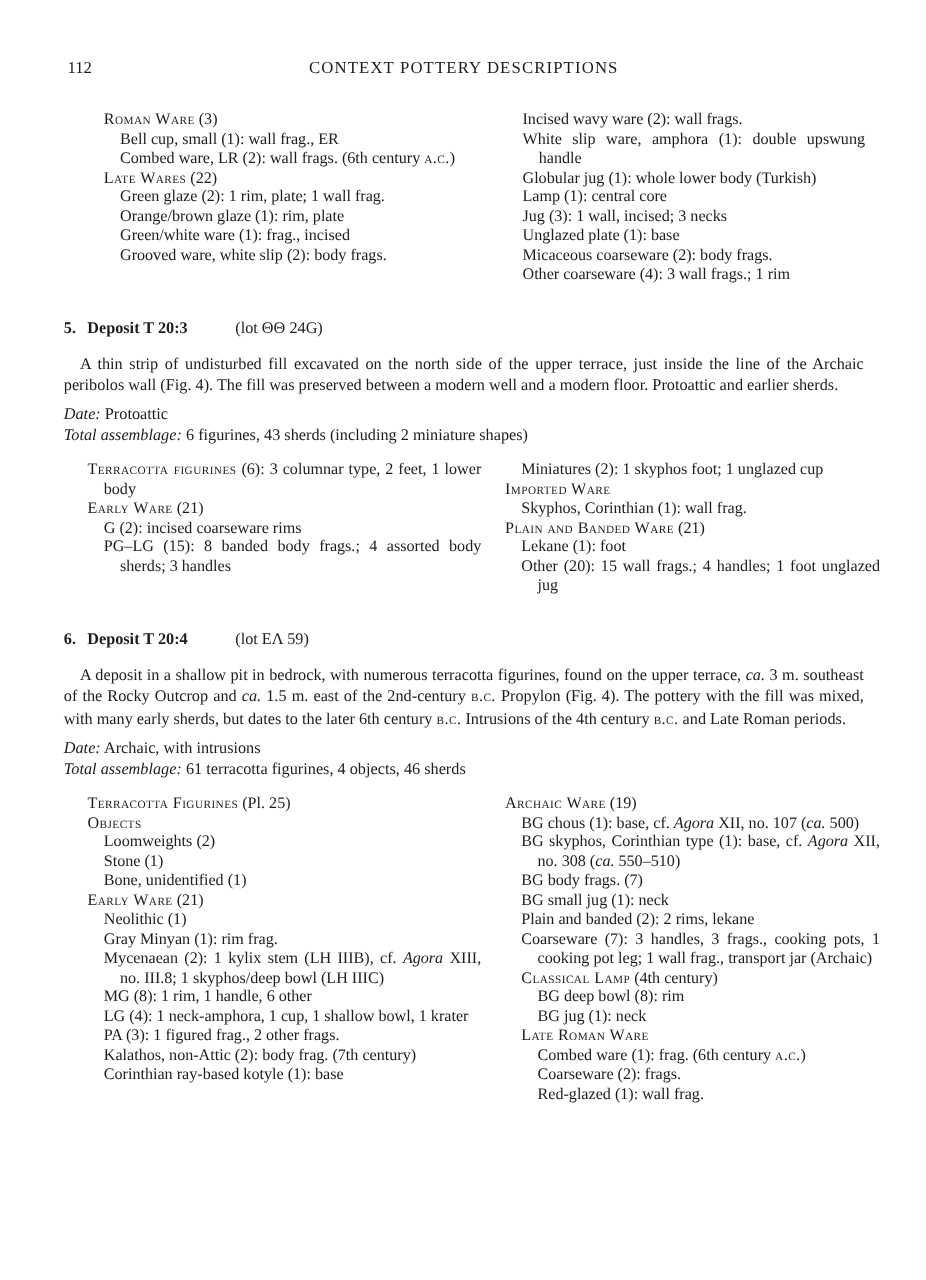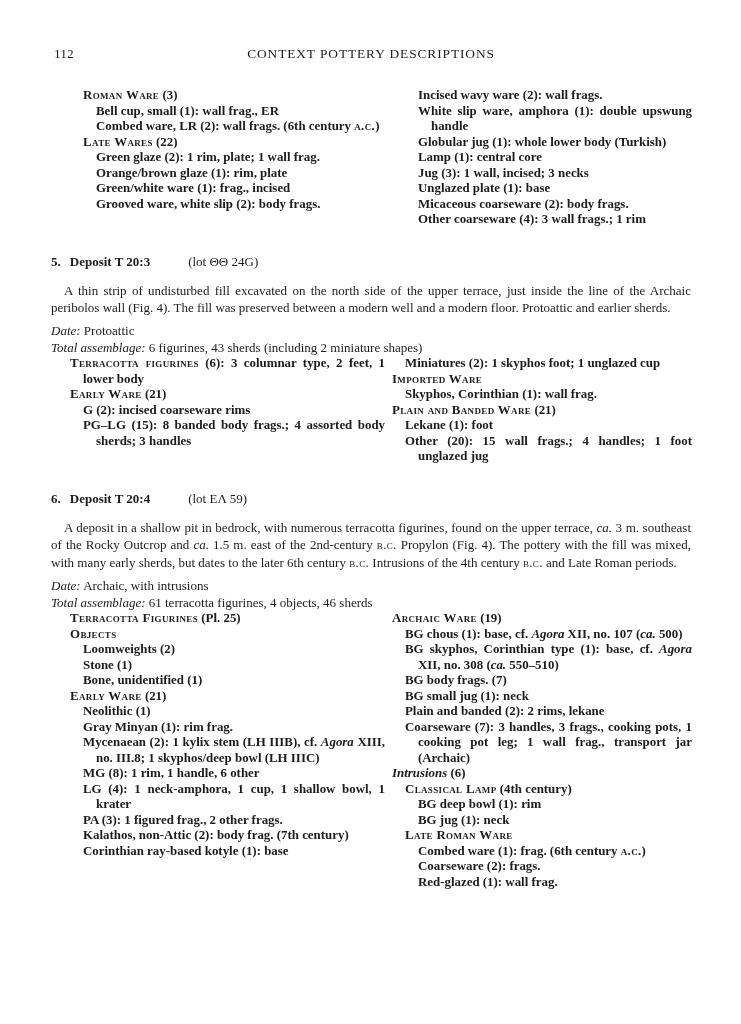--- a/index.html
+++ b/index.html
@@ -12,34 +12,34 @@
   .page{box-sizing:border-box;width:741px;height:1024px;padding:46px 50px 16px 51px;position:relative;}
   
   .runhead{position:relative;height:15px;font-size:13.4px;line-height:15px;}
   .page-num{position:absolute;left:3px;top:0;}
   .run-title{text-align:center;letter-spacing:0.9px;}
   
   .list{margin-left:19px;display:grid;grid-template-columns:322px 300px;font-size:12.9px;line-height:15.5px;}
   .top-list{margin-top:27px;}
   .offset .col{padding-left:13px;}
   .col.left{padding-right:7px;}
-  .entry{text-align:justify;font-weight:bold;}
+  .entry{text-align:justify;}
   .ind0{padding-left:13px;text-indent:-13px;}
   .ind1{padding-left:26px;text-indent:-13px;}
   .ind2{padding-left:39px;text-indent:-13px;}
   .sc{font-variant:small-caps;letter-spacing:0.35px;}
   
   .section{margin-top:26px;}
   .sec-head{font-size:13px;line-height:15px;font-weight:bold;}
   .sec-head .num{margin-right:9px;}
   .sec-head .lot{font-weight:normal;margin-left:38px;}
   .para{margin:13px 0 0 0;font-size:13px;line-height:17.4px;text-align:justify;text-indent:13px;}
   .meta{margin-top:6px;font-size:13px;line-height:17px;}
   .meta .lbl{font-style:italic;}
-  .section .list{margin-top:0;}
+  .section .list{margin-top:12px;gap:12px;}
   i{font-style:italic;}
 </style>
 </head>
 <body>
 
 <div class="page">
 
   <div class="runhead">
     <span class="page-num">112</span>
     <div class="run-title">CONTEXT POTTERY DESCRIPTIONS</div>
@@ -124,23 +124,22 @@
             <div class="entry ind1">Corinthian ray-based kotyle (1): base</div>
           </div>
           <div class="col right">
             <div class="entry ind0"><span class="sc">Archaic Ware</span> (19)</div>
             <div class="entry ind1">BG chous (1): base, cf. <i>Agora</i> XII, no. 107 (<i>ca.</i> 500)</div>
             <div class="entry ind1">BG skyphos, Corinthian type (1): base, cf. <i>Agora</i> XII, no. 308 (<i>ca.</i> 550–510)</div>
             <div class="entry ind1">BG body frags. (7)</div>
             <div class="entry ind1">BG small jug (1): neck</div>
             <div class="entry ind1">Plain and banded (2): 2 rims, lekane</div>
             <div class="entry ind1">Coarseware (7): 3 handles, 3 frags., cooking pots, 1 cooking pot leg; 1 wall frag., transport jar (Archaic)</div>
-            <div class="entry ind0"><i>Intrusions</i> (6)</div>
             <div class="entry ind1"><span class="sc">Classical Lamp</span> (4th century)</div>
-            <div class="entry ind2">BG deep bowl (1): rim</div>
+            <div class="entry ind2">BG deep bowl (8): rim</div>
             <div class="entry ind2">BG jug (1): neck</div>
             <div class="entry ind1"><span class="sc">Late Roman Ware</span></div>
             <div class="entry ind2">Combed ware (1): frag. (6th century <span class="sc">a.c.</span>)</div>
             <div class="entry ind2">Coarseware (2): frags.</div>
             <div class="entry ind2">Red-glazed (1): wall frag.</div>
           </div>
         </div>
     </section>
 
   </div>

